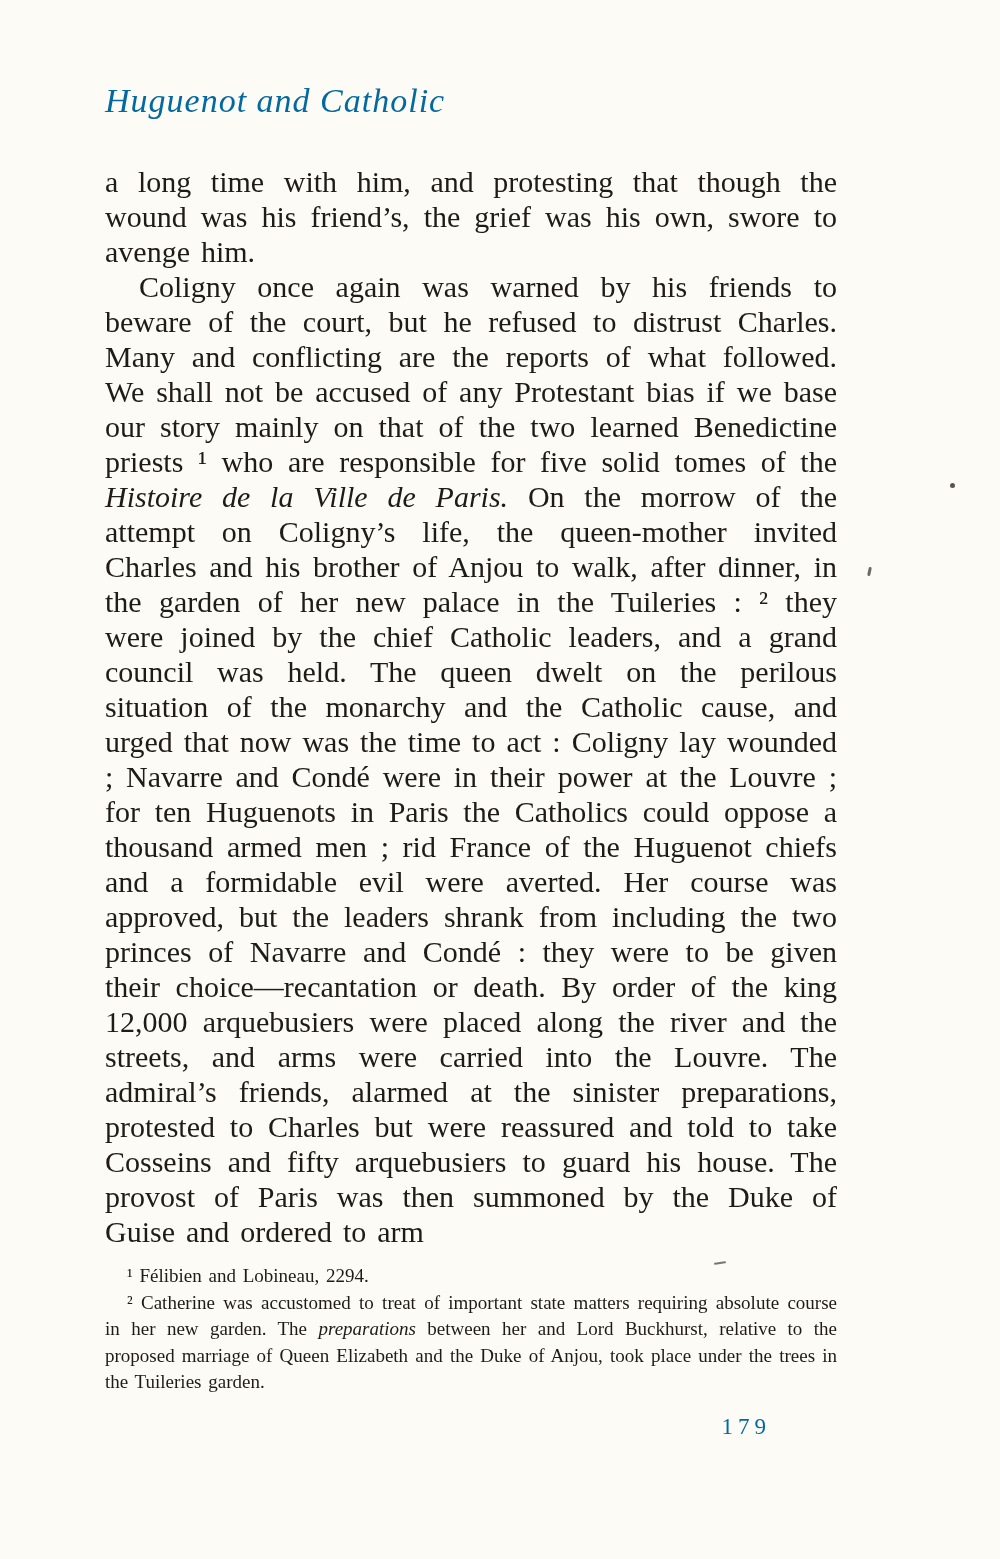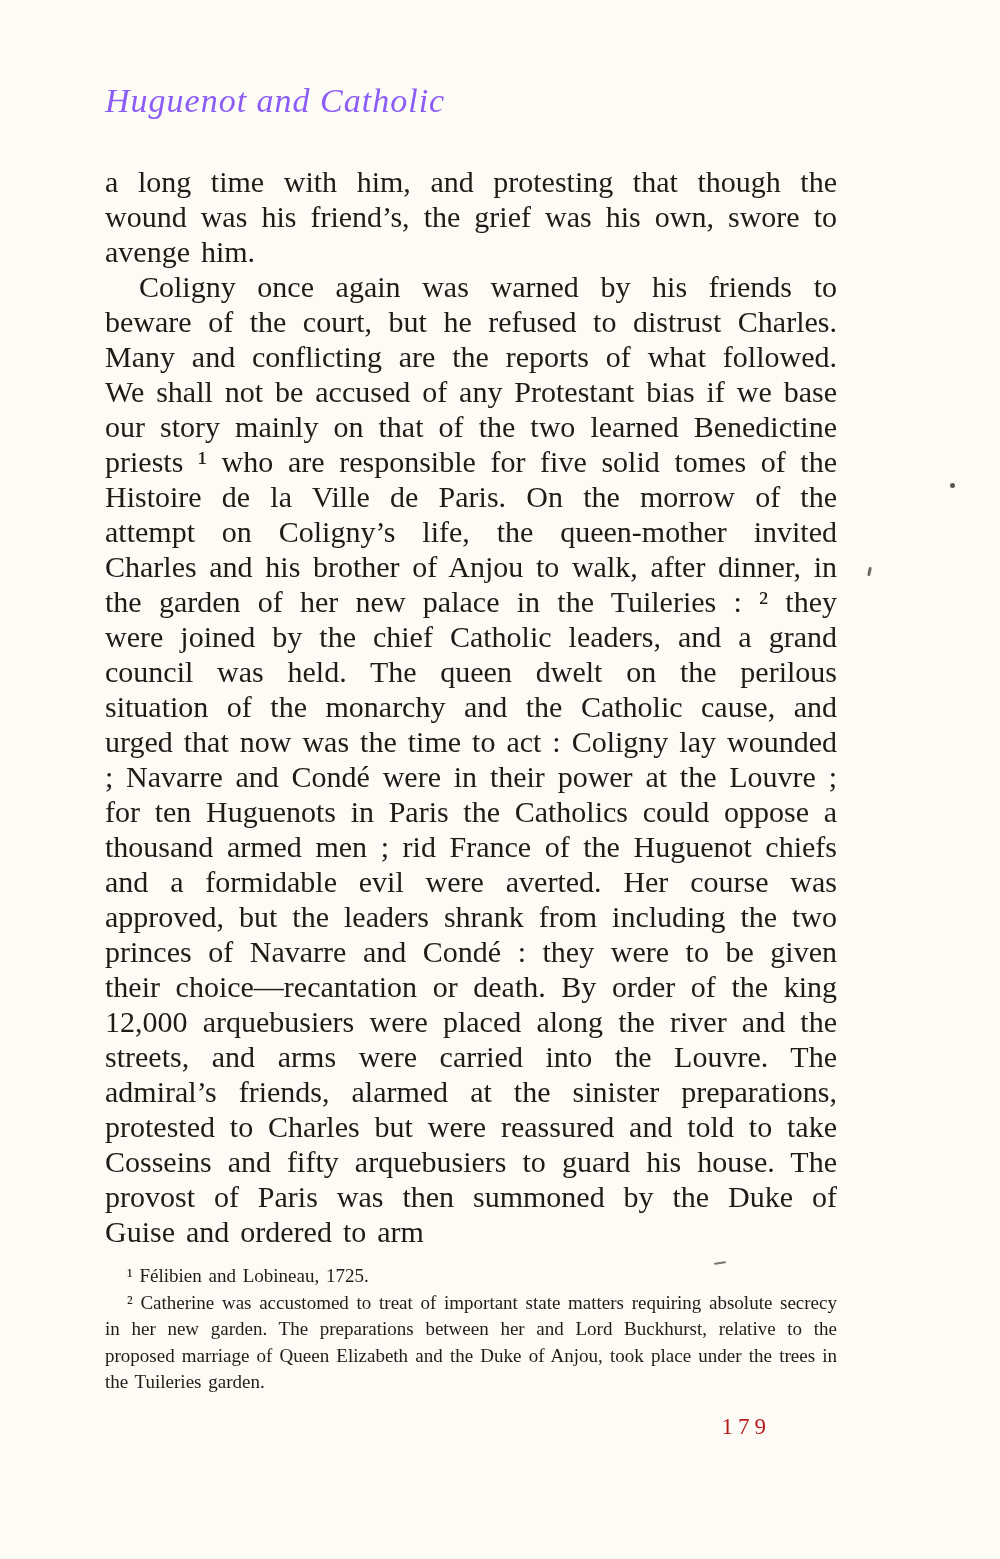--- a/index.html
+++ b/index.html
@@ -21,33 +21,34 @@
     left: 105px;
     top: 82px;
     width: 732px;
   }
   .running-head {
     font-style: italic;
     font-weight: 400;
     font-size: 34px;
     letter-spacing: 1px;
     margin: 0 0 44px 0;
-    color: #8b5cf6;
+    color: #0369a1;
   }
   .body-text p.para {
     margin: 0;
     font-size: 30px;
     line-height: 35px;
     text-align: justify;
     word-spacing: 3.5px;
   }
   .body-text p.para.indent {
     text-indent: 34px;
   }
   .italic {
+    font-style: italic;
   }
   .footnote-block {
     margin-top: 14px;
     font-size: 19px;
     line-height: 26.5px;
     text-align: justify;
     word-spacing: 2px;
   }
   .footnote-block p {
     margin: 0;
@@ -55,21 +56,21 @@
   .footnote-block p:first-child,
   .footnote-block p + p {
     text-indent: 22px;
   }
   .folio {
     margin-top: 18px;
     text-align: right;
     padding-right: 66px;
     font-size: 23px;
     letter-spacing: 5px;
-    color: #b91c1c;
+    color: #0369a1;
   }
   
   .artifact {
     position: absolute;
     background: #5a564e;
   }
   .artifact-1 {
     left: 950px;
     top: 483px;
     width: 5px;
@@ -101,22 +102,22 @@
 <div class="scan">
   <div class="page-inner">
     <h1 class="running-head">Huguenot and Catholic</h1>
 
     <div class="body-text">
         <p class="para"><span>a long time with him, and protesting that though the wound was his friend’s, the grief was his own, swore to avenge him.</span></p>
         <p class="para indent"><span>Coligny once again was warned by his friends to beware of the court, but he refused to distrust Charles. Many and conflicting are the reports of what followed. We shall not be accused of any Protestant bias if we base our story mainly on that of the two learned Benedictine priests ¹ who are responsible for five solid tomes of the </span><span class="italic">Histoire de la Ville de Paris.</span><span>  On the morrow of the attempt on Coligny’s life, the queen-mother invited Charles and his brother of Anjou to walk, after dinner, in the garden of her new palace in the Tuileries : ² they were joined by the chief Catholic leaders, and a grand council was held.  The queen dwelt on the perilous situation of the monarchy and the Catholic cause, and urged that now was the time to act :  Coligny lay wounded ;  Navarre and Condé were in their power at the Louvre ;  for ten Huguenots in Paris the Catholics could oppose a thousand armed men ;  rid France of the Huguenot chiefs and a formidable evil were averted.  Her course was approved, but the leaders shrank from including the two princes of Navarre and Condé :  they were to be given their choice—recantation or death.  By order of the king 12,000 arquebusiers were placed along the river and the streets, and arms were carried into the Louvre.  The admiral’s friends, alarmed at the sinister preparations, protested to Charles but were reassured and told to take Cosseins and fifty arquebusiers to guard his house.  The provost of Paris was then summoned by the Duke of Guise and ordered to arm</span></p>
       </div>
 
     <div class="footnote-block">
-        <p><span>¹ Félibien and Lobineau, 1725.</span></p>
-        <p><span>² Catherine was accustomed to treat of important state matters requiring absolute secrecy in her new garden.  The </span><span class="italic">preparations</span><span> between her and Lord Buckhurst, relative to the proposed marriage of Queen Elizabeth and the Duke of Anjou, took place under the trees in the Tuileries garden.</span></p>
+        <p><span>¹ Félibien and Lobineau, 2294.</span></p>
+        <p><span>² Catherine was accustomed to treat of important state matters requiring absolute course in her new garden.  The </span><span class="italic">preparations</span><span> between her and Lord Buckhurst, relative to the proposed marriage of Queen Elizabeth and the Duke of Anjou, took place under the trees in the Tuileries garden.</span></p>
       </div>
 
     <div class="folio">179</div>
   </div>
 
   <div class="artifact artifact-1"></div>
   <div class="artifact artifact-2"></div>
   <div class="artifact artifact-3"></div>
 </div>
 

